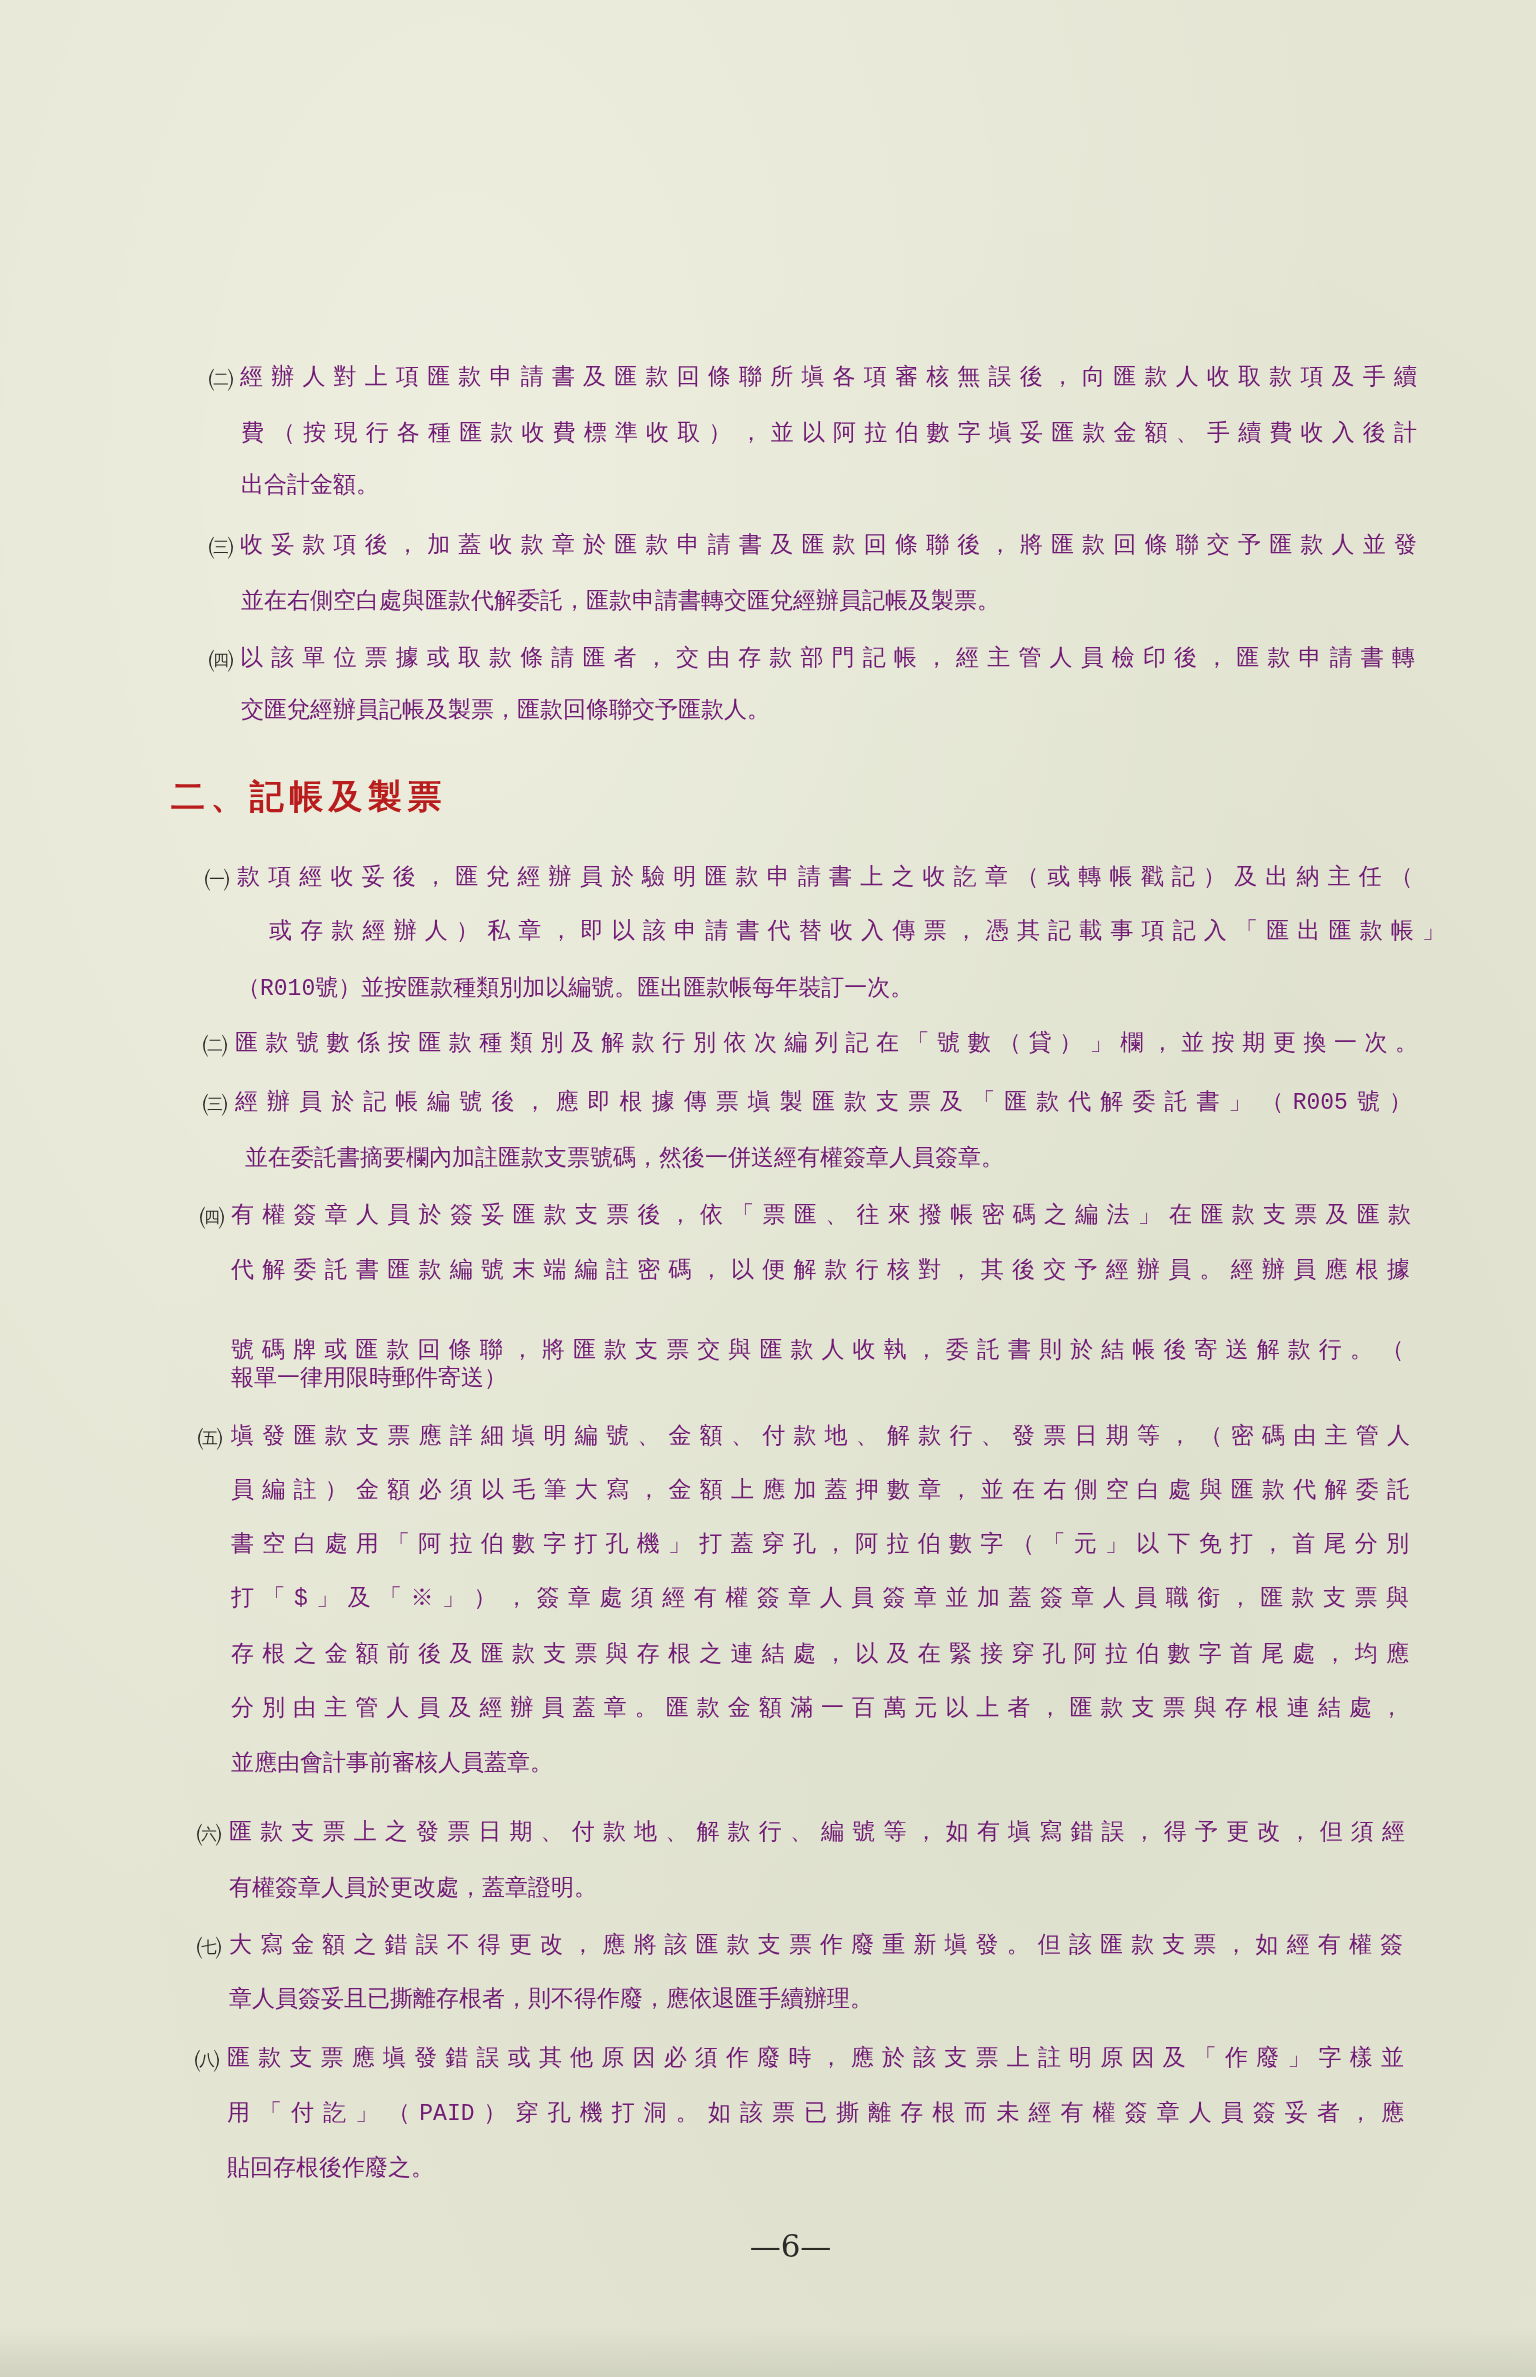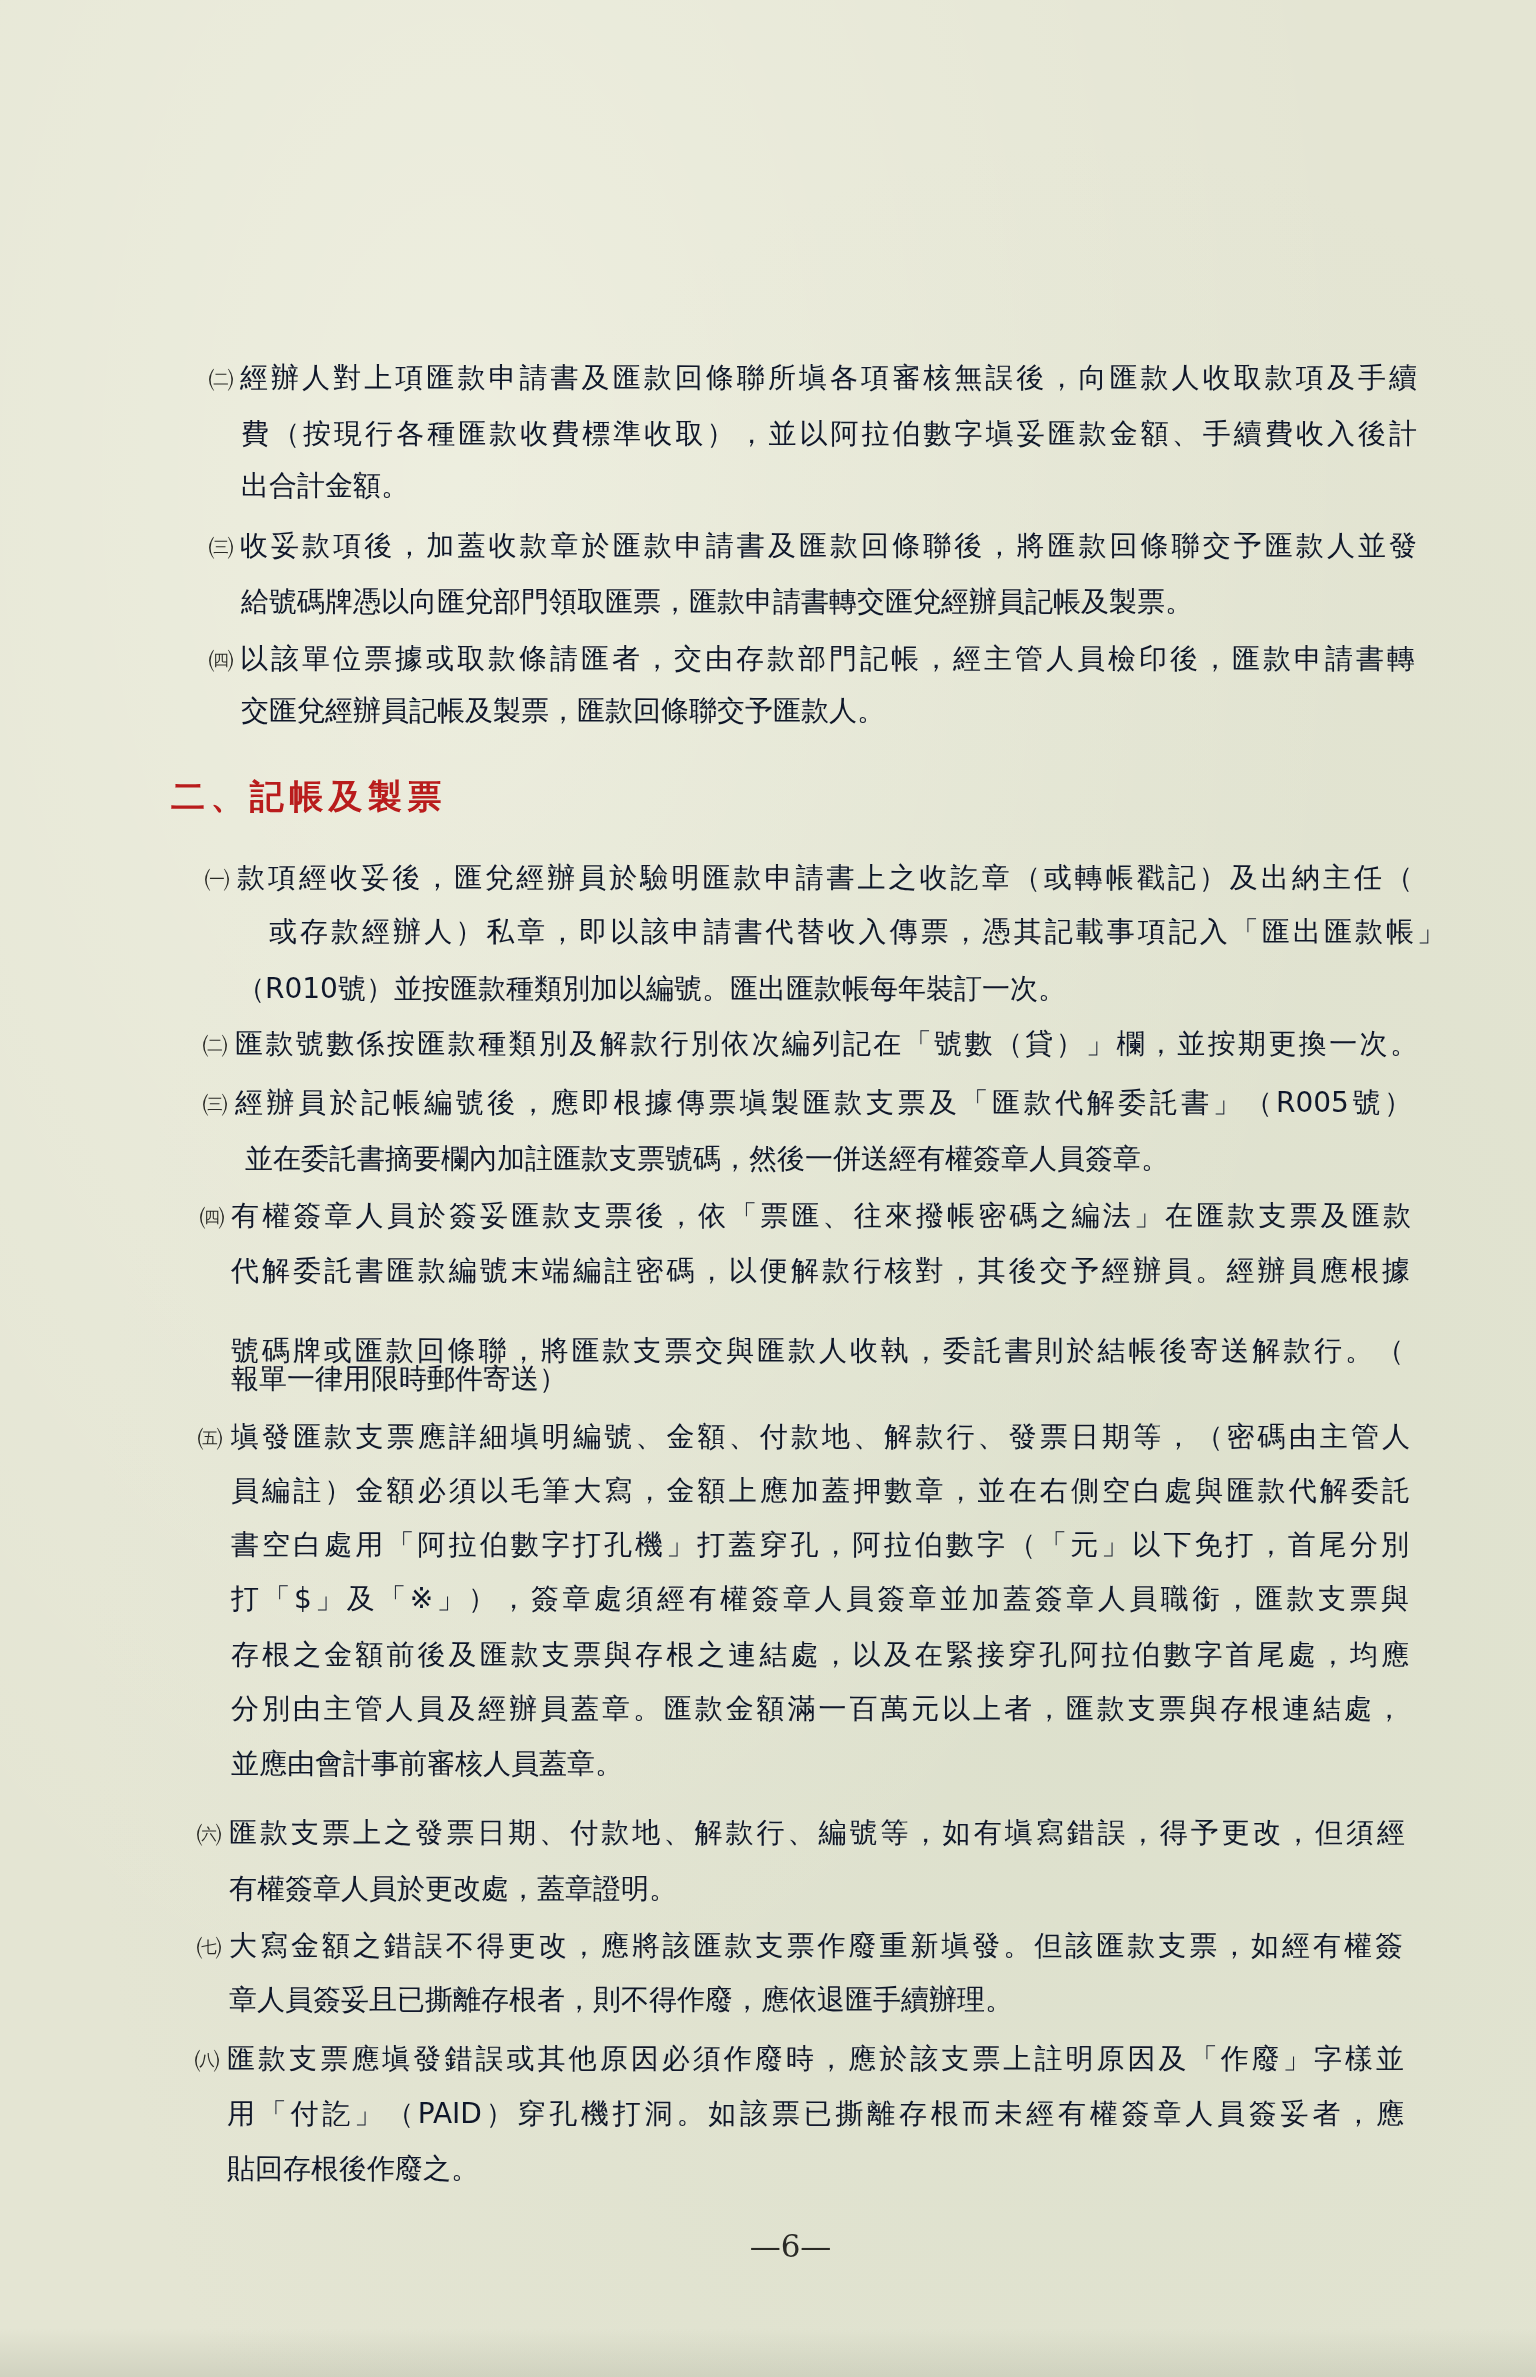--- a/index.html
+++ b/index.html
@@ -24,24 +24,25 @@
   }
   .mk {
     flex: 0 0 auto;
     font-size: 26px;
     line-height: 56px;
     height: 56px;
     color: #2a2a26;
   }
   .tx {
     flex: 1 1 auto;
-    font-size: 28px;
+    font-size: 23px;
     line-height: 56px;
     height: 56px;
-    color: #0f172a;
+    color: #701a75;
+    font-family: Liberation Mono, monospace;
   }
   .full .tx, .tx.full {
     text-align: justify;
     text-align-last: justify;
     text-justify: inter-character;
   }
   .last .tx, .tx.last {
     text-align: left;
   }
   .heading {
@@ -84,21 +85,21 @@
   </div>
   <div class="row last" style="left:241px;top:458px;width:1176px;">
     <span class="tx">出合計金額。</span>
   </div>
 
   <div class="row full" style="left:208px;top:518px;width:1209px;">
     <span class="mk" style="width:32px;">㈢</span>
     <span class="tx">收妥款項後，加蓋收款章於匯款申請書及匯款回條聯後，將匯款回條聯交予匯款人並發</span>
   </div>
   <div class="row last" style="left:241px;top:574px;width:1176px;">
-    <span class="tx">給號碼牌憑以向匯兌部門領取匯票，匯款申請書轉交匯兌經辦員記帳及製票。</span>
+    <span class="tx">並在右側空白處與匯款代解委託，匯款申請書轉交匯兌經辦員記帳及製票。</span>
   </div>
 
   <div class="row full" style="left:208px;top:631px;width:1207px;">
     <span class="mk" style="width:32px;">㈣</span>
     <span class="tx">以該單位票據或取款條請匯者，交由存款部門記帳，經主管人員檢印後，匯款申請書轉</span>
   </div>
   <div class="row last" style="left:241px;top:683px;width:1175px;">
     <span class="tx">交匯兌經辦員記帳及製票，匯款回條聯交予匯款人。</span>
   </div>
 </div>

